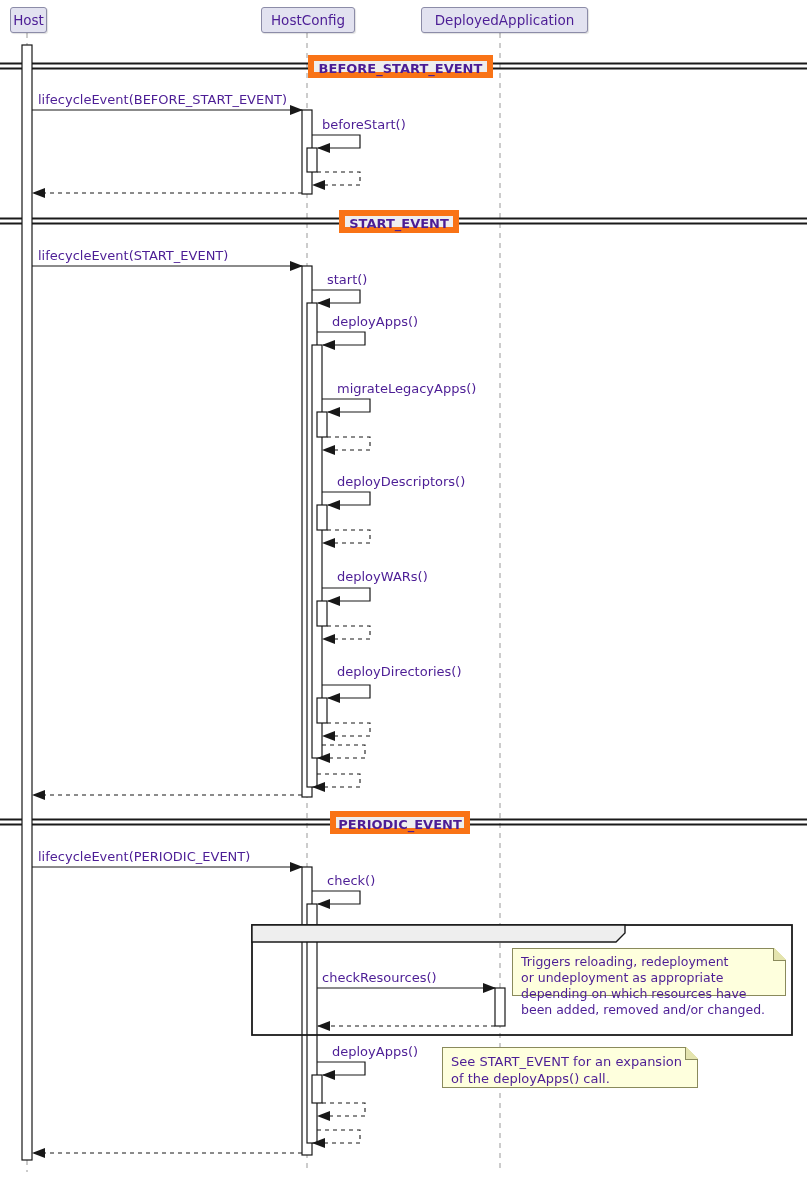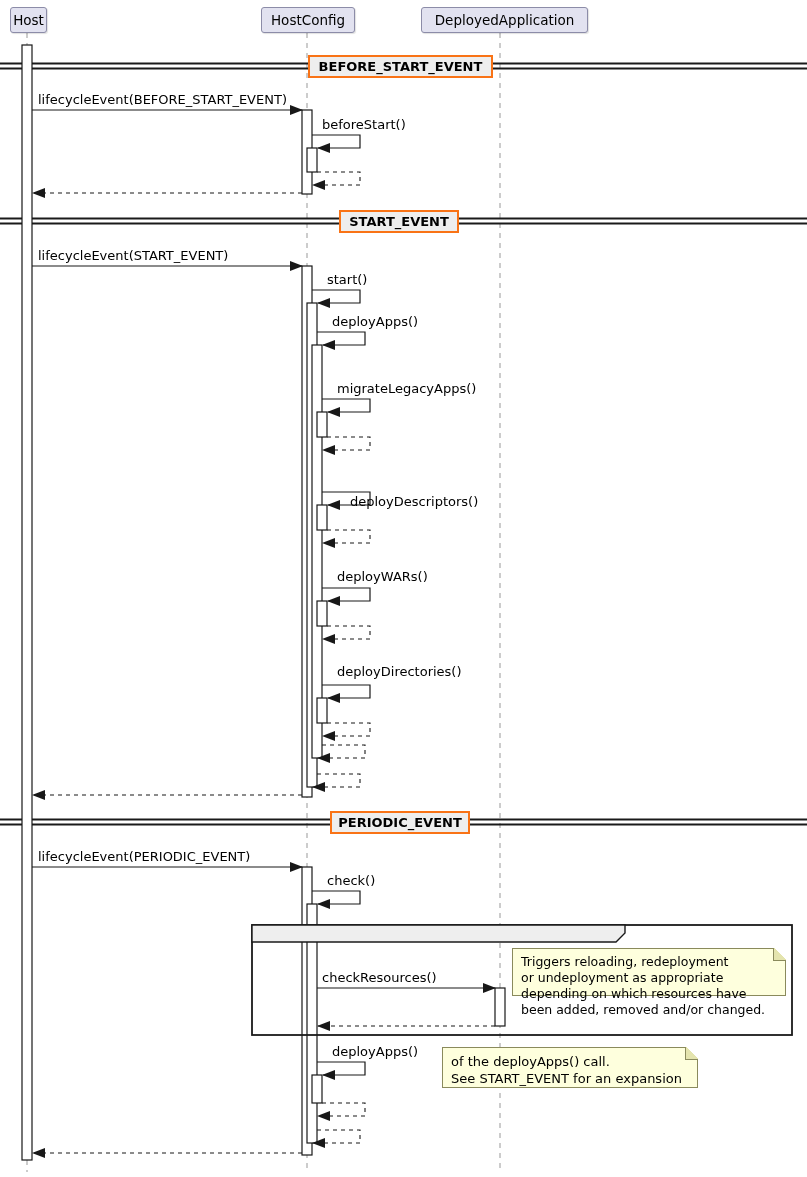--- a/index.html
+++ b/index.html
@@ -1,28 +1,28 @@
 <!DOCTYPE html>
 <html><head>
 <meta charset="utf-8">
 <style>
   html,body{margin:0;padding:0;background:#ffffff;}
   .stage{
     position:relative;width:807px;height:1177px;background:#fff;overflow:hidden;
-    font-family:"DejaVu Sans",sans-serif;color:#000000;
+    font-family:"DejaVu Sans",sans-serif;color:#4c1d95;
   }
   .stage svg{position:absolute;left:0;top:0;}
   .participant{
     position:absolute;background:#E2E2F0;border:1px solid #8C8CA8;border-radius:3px;
     display:flex;align-items:center;justify-content:center;
     font-size:13.5px;box-sizing:border-box;box-shadow:1px 1px 1px rgba(0,0,0,0.12);
   }
   .divider-label{
-    position:absolute;background:#EEEEEE;border:2px solid #f97316;
-    display:flex;align-items:center;justify-content:center;
+    position:absolute;background:#EEEEEE;border:6px solid #f97316;
+    display:flex;justify-content:center;
     font-size:13px;font-weight:bold;box-sizing:border-box;
   }
   .msg-label{
     position:absolute;font-size:13px;white-space:nowrap;line-height:14px;
   }
   .group-title{
     position:absolute;font-size:13px;font-weight:bold;white-space:nowrap;line-height:17px;
     padding-left:13px;box-sizing:border-box;
   }
   .note{
@@ -136,36 +136,36 @@
   <div class="divider-label" style="left:330px;top:811px;width:140px;height:23px;">
     <span>PERIODIC_EVENT</span>
   </div>
 
   <div class="msg-label" style="left:38px;top:93px;">lifecycleEvent(BEFORE_START_EVENT)</div>
   <div class="msg-label" style="left:322px;top:118px;">beforeStart()</div>
   <div class="msg-label" style="left:38px;top:249px;">lifecycleEvent(START_EVENT)</div>
   <div class="msg-label" style="left:327px;top:273px;">start()</div>
   <div class="msg-label" style="left:332px;top:315px;">deployApps()</div>
   <div class="msg-label" style="left:337px;top:382px;">migrateLegacyApps()</div>
-  <div class="msg-label" style="left:350px;top:475px;margin-top:20px;">deployDescriptors()</div>
+  <div class="msg-label" style="left:337px;top:475px;">deployDescriptors()</div>
   <div class="msg-label" style="left:337px;top:570px;">deployWARs()</div>
   <div class="msg-label" style="left:337px;top:665px;">deployDirectories()</div>
   <div class="msg-label" style="left:38px;top:850px;">lifecycleEvent(PERIODIC_EVENT)</div>
   <div class="msg-label" style="left:327px;top:874px;">check()</div>
   <div class="msg-label" style="left:322px;top:971px;">checkResources()</div>
   <div class="msg-label" style="left:332px;top:1045px;">deployApps()</div>
 
 
   <div class="note" style="left:512px;top:948px;width:274px;height:48px;">
     <span class="fold"></span>
     <div>Triggers reloading, redeployment</div>
     <div>or undeployment as appropriate</div>
     <div>depending on which resources have</div>
     <div>been added, removed and/or changed.</div>
   </div>
 
   <div class="note" style="left:442px;top:1047px;width:256px;height:41px;font-size:13px;line-height:17px;">
     <span class="fold"></span>
+    <div>See START_EVENT for an expansion</div>
     <div>of the deployApps() call.</div>
-    <div>See START_EVENT for an expansion</div>
   </div>
 
 </div>
 
 </body></html>

